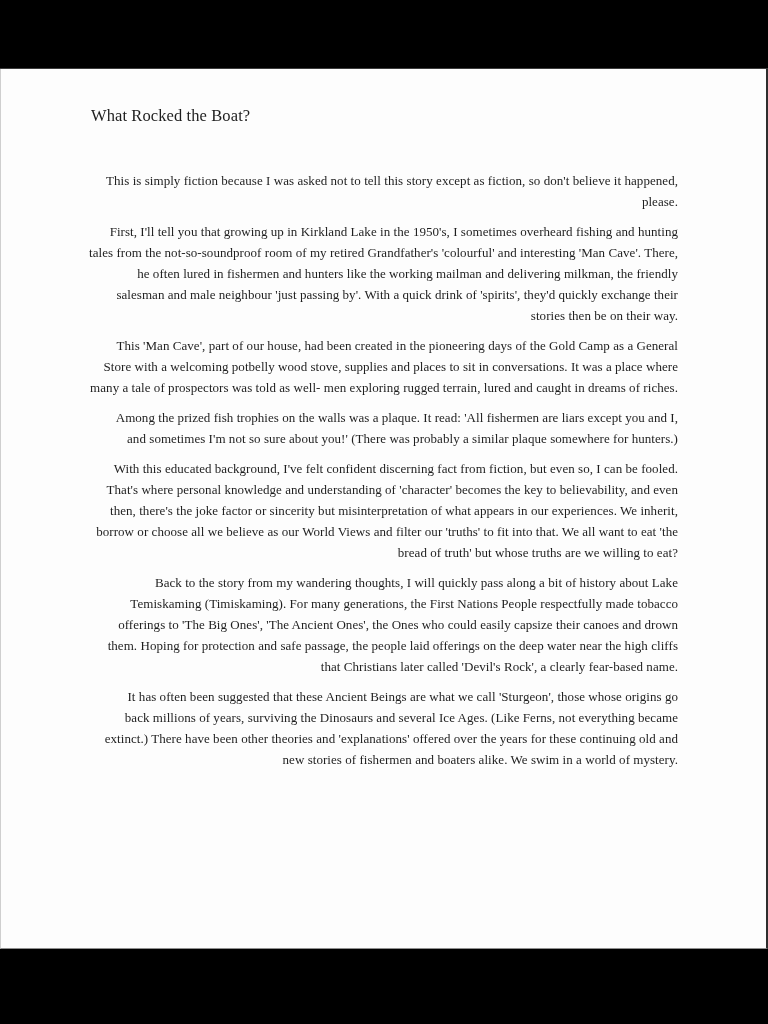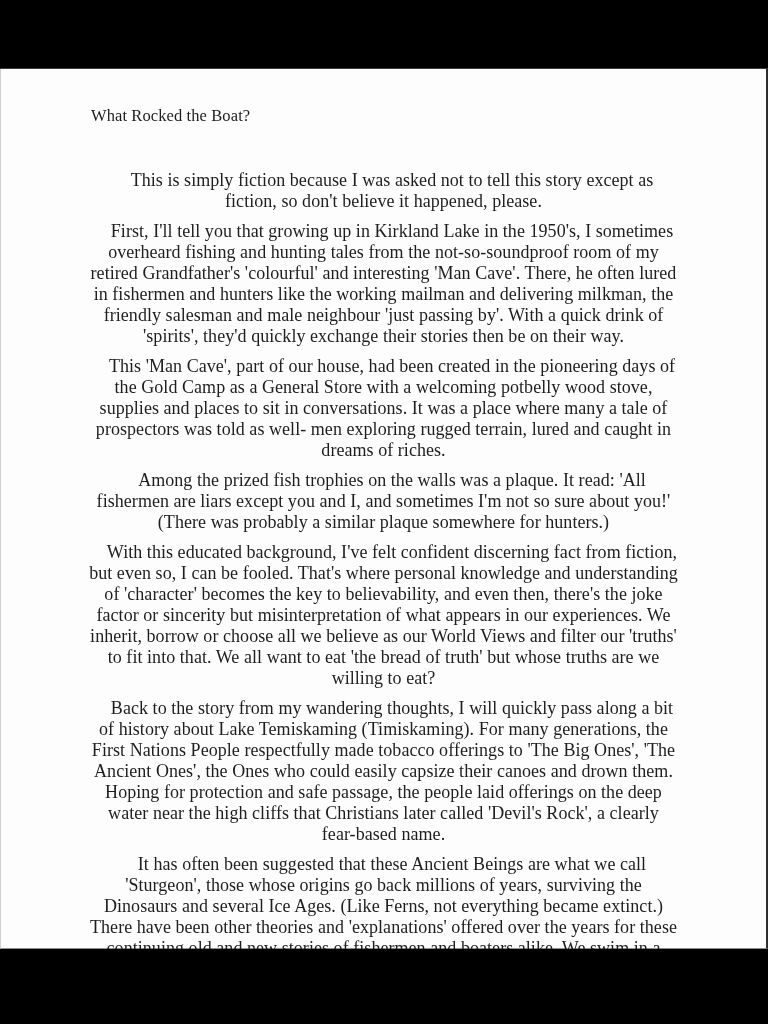--- a/index.html
+++ b/index.html
@@ -38,25 +38,25 @@
     color: var(--text);
   }
   .story-title {
     font-size: 16.5px;
     font-weight: normal;
     line-height: 21px;
     margin: 0 0 44px 2px;
     letter-spacing: 0.1px;
   }
   .story-body p {
-    font-size: 18px;
+    font-size: 13px;
     line-height: 21px;
     margin: 4px 0 9px 0;
     text-indent: 17px;
-    text-align: center;
+    text-align: right;
     letter-spacing: 0.05px;
   }
   .bottom-bezel {
     flex: 1 1 auto;
     background: var(--bar);
   }
 </style>
 </head>
 <body>
 

